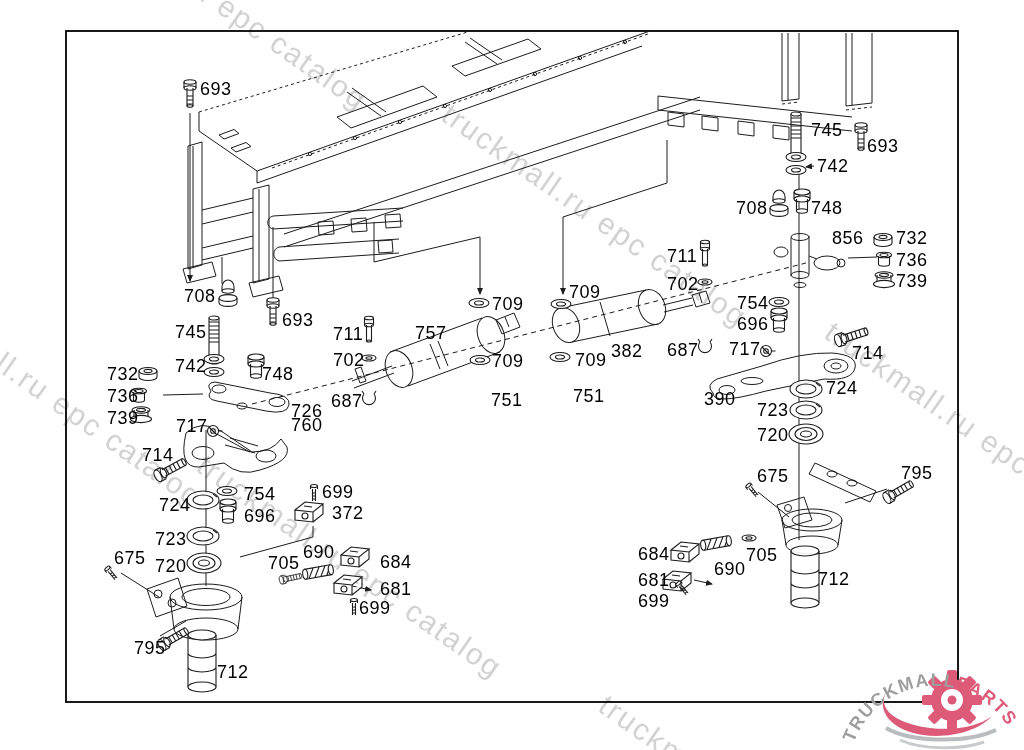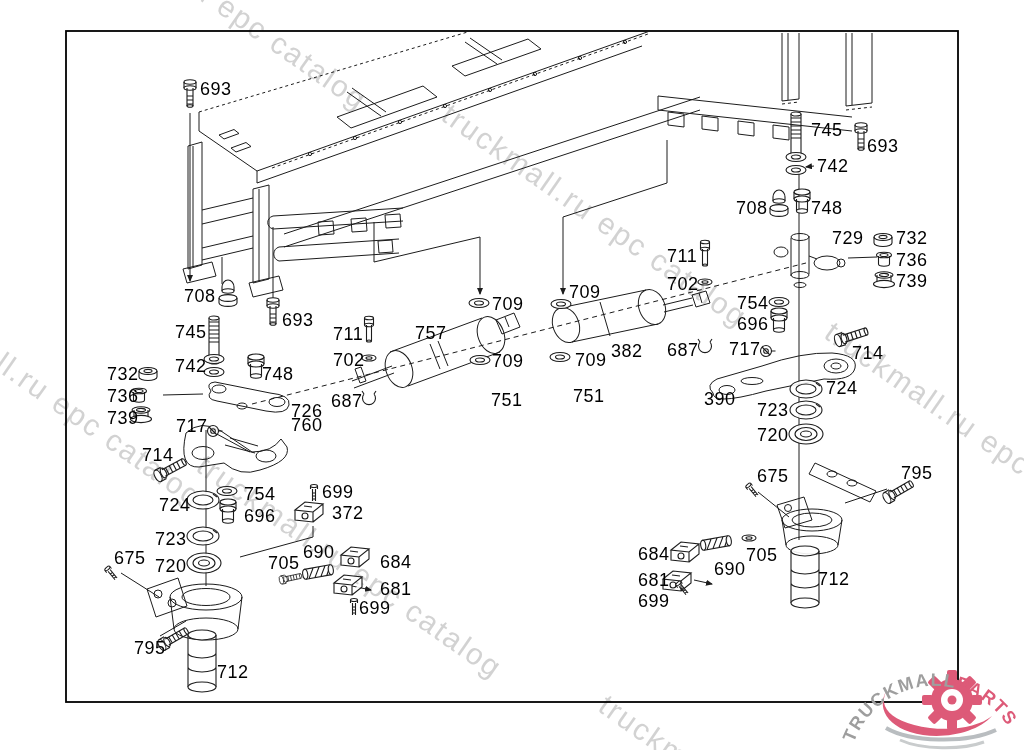--- a/index.html
+++ b/index.html
@@ -542,21 +542,21 @@
     <div class="part-label" style="left: 852px; top: 344px;">714</div>
     <div class="part-label" style="left: 826px; top: 379px;">724</div>
     <div class="part-label" style="left: 757px; top: 401px;">723</div>
     <div class="part-label" style="left: 757px; top: 426px;">720</div>
     <div class="part-label" style="left: 811px; top: 121px;">745</div>
     <div class="part-label" style="left: 867px; top: 137px;">693</div>
     <div class="part-label" style="left: 817px; top: 157px;">742</div>
     <div class="part-label" style="left: 736px; top: 199px;">708</div>
     <div class="part-label" style="left: 811px; top: 199px;">748</div>
     <div class="part-label" style="left: 667px; top: 247px;">711</div>
-    <div class="part-label" style="left: 832px; top: 229px;">729</div>
+    <div class="part-label" style="left: 832px; top: 229px;">856</div>
     <div class="part-label" style="left: 896px; top: 229px;">732</div>
     <div class="part-label" style="left: 896px; top: 251px;">736</div>
     <div class="part-label" style="left: 896px; top: 272px;">739</div>
     <div class="part-label" style="left: 757px; top: 467px;">675</div>
     <div class="part-label" style="left: 901px; top: 464px;">795</div>
     <div class="part-label" style="left: 746px; top: 546px;">705</div>
     <div class="part-label" style="left: 714px; top: 560px;">690</div>
     <div class="part-label" style="left: 638px; top: 545px;">684</div>
     <div class="part-label" style="left: 638px; top: 571px;">681</div>
     <div class="part-label" style="left: 638px; top: 592px;">699</div>

